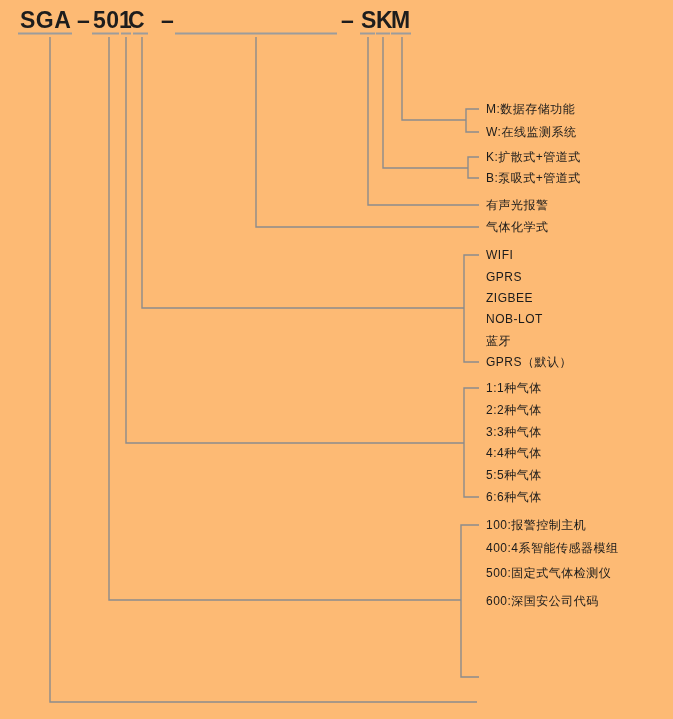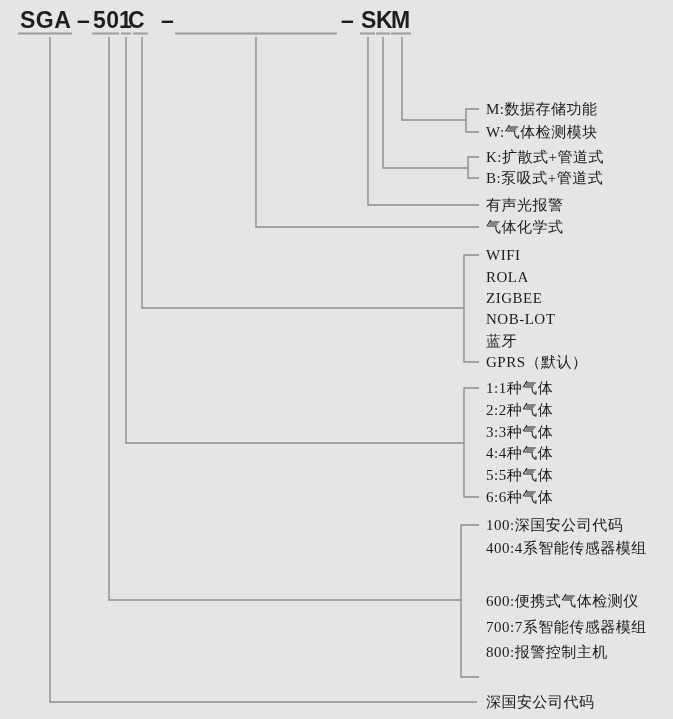--- a/index.html
+++ b/index.html
@@ -4,21 +4,21 @@
 <style>
   html, body {
     margin: 0;
     padding: 0;
     background: #ffffff;
   }
   .canvas {
     position: relative;
     width: 673px;
     height: 719px;
-    background: #e5e5e5;
+    background: #fdba74;
     overflow: hidden;
     font-family: "Liberation Sans", sans-serif;
   }
   .lines-svg {
     position: absolute;
     top: 0;
     left: 0;
     width: 673px;
     height: 719px;
   }
@@ -29,22 +29,22 @@
     font-size: 23px;
     font-weight: bold;
     color: #1d1d1d;
     letter-spacing: 0.5px;
     white-space: nowrap;
     line-height: 26px;
   }
   .anno {
     position: absolute;
     transform: translateY(-50%);
-    font-family: Liberation Serif, serif;
-    font-size: 15px;
+    font-family: Liberation Sans, sans-serif;
+    font-size: 12px;
     color: #1b1b1b;
     white-space: nowrap;
     letter-spacing: 0.5px;
     line-height: 19px;
   }
 </style>
 </head>
 <body>
 
 <div class="canvas">
@@ -87,43 +87,41 @@
   <span class="title-seg" style="left:93px">50</span>
   <span class="title-seg" style="left:119px">1</span>
   <span class="title-seg" style="left:128px">C</span>
   <span class="title-seg" style="left:161px">–</span>
   <span class="title-seg" style="left:341px">–</span>
   <span class="title-seg" style="left:361px">S</span>
   <span class="title-seg" style="left:376px">K</span>
   <span class="title-seg" style="left:391px">M</span>
 
   <div class="anno" style="left:486px; top:109px">M:数据存储功能</div>
-  <div class="anno" style="left:486px; top:132px">W:气体检测模块</div>
+  <div class="anno" style="left:486px; top:132px">W:在线监测系统</div>
 
   <div class="anno" style="left:486px; top:178px">B:泵吸式+管道式</div>
   <div class="anno" style="left:486px; top:157px">K:扩散式+管道式</div>
 
   <div class="anno" style="left:486px; top:205px">有声光报警</div>
   <div class="anno" style="left:486px; top:227px">气体化学式</div>
 
   <div class="anno" style="left:486px; top:255px">WIFI</div>
-  <div class="anno" style="left:486px; top:277px">ROLA</div>
+  <div class="anno" style="left:486px; top:277px">GPRS</div>
   <div class="anno" style="left:486px; top:298px">ZIGBEE</div>
   <div class="anno" style="left:486px; top:319px">NOB-LOT</div>
   <div class="anno" style="left:486px; top:341px">蓝牙</div>
   <div class="anno" style="left:486px; top:362px">GPRS（默认）</div>
 
   <div class="anno" style="left:486px; top:388px">1:1种气体</div>
   <div class="anno" style="left:486px; top:410px">2:2种气体</div>
   <div class="anno" style="left:486px; top:432px">3:3种气体</div>
   <div class="anno" style="left:486px; top:453px">4:4种气体</div>
   <div class="anno" style="left:486px; top:475px">5:5种气体</div>
   <div class="anno" style="left:486px; top:497px">6:6种气体</div>
 
-  <div class="anno" style="left:486px; top:525px">100:深国安公司代码</div>
+  <div class="anno" style="left:486px; top:525px">100:报警控制主机</div>
   <div class="anno" style="left:486px; top:548px">400:4系智能传感器模组</div>
-  <div class="anno" style="left:486px; top:601px">600:便携式气体检测仪</div>
-  <div class="anno" style="left:486px; top:627px">700:7系智能传感器模组</div>
-  <div class="anno" style="left:486px; top:652px">800:报警控制主机</div>
+  <div class="anno" style="left:486px; top:573px">500:固定式气体检测仪</div>
+  <div class="anno" style="left:486px; top:601px">600:深国安公司代码</div>
 
-  <div class="anno" style="left:486px; top:702px">深国安公司代码</div>
 
 </div>
 
 </body></html>

